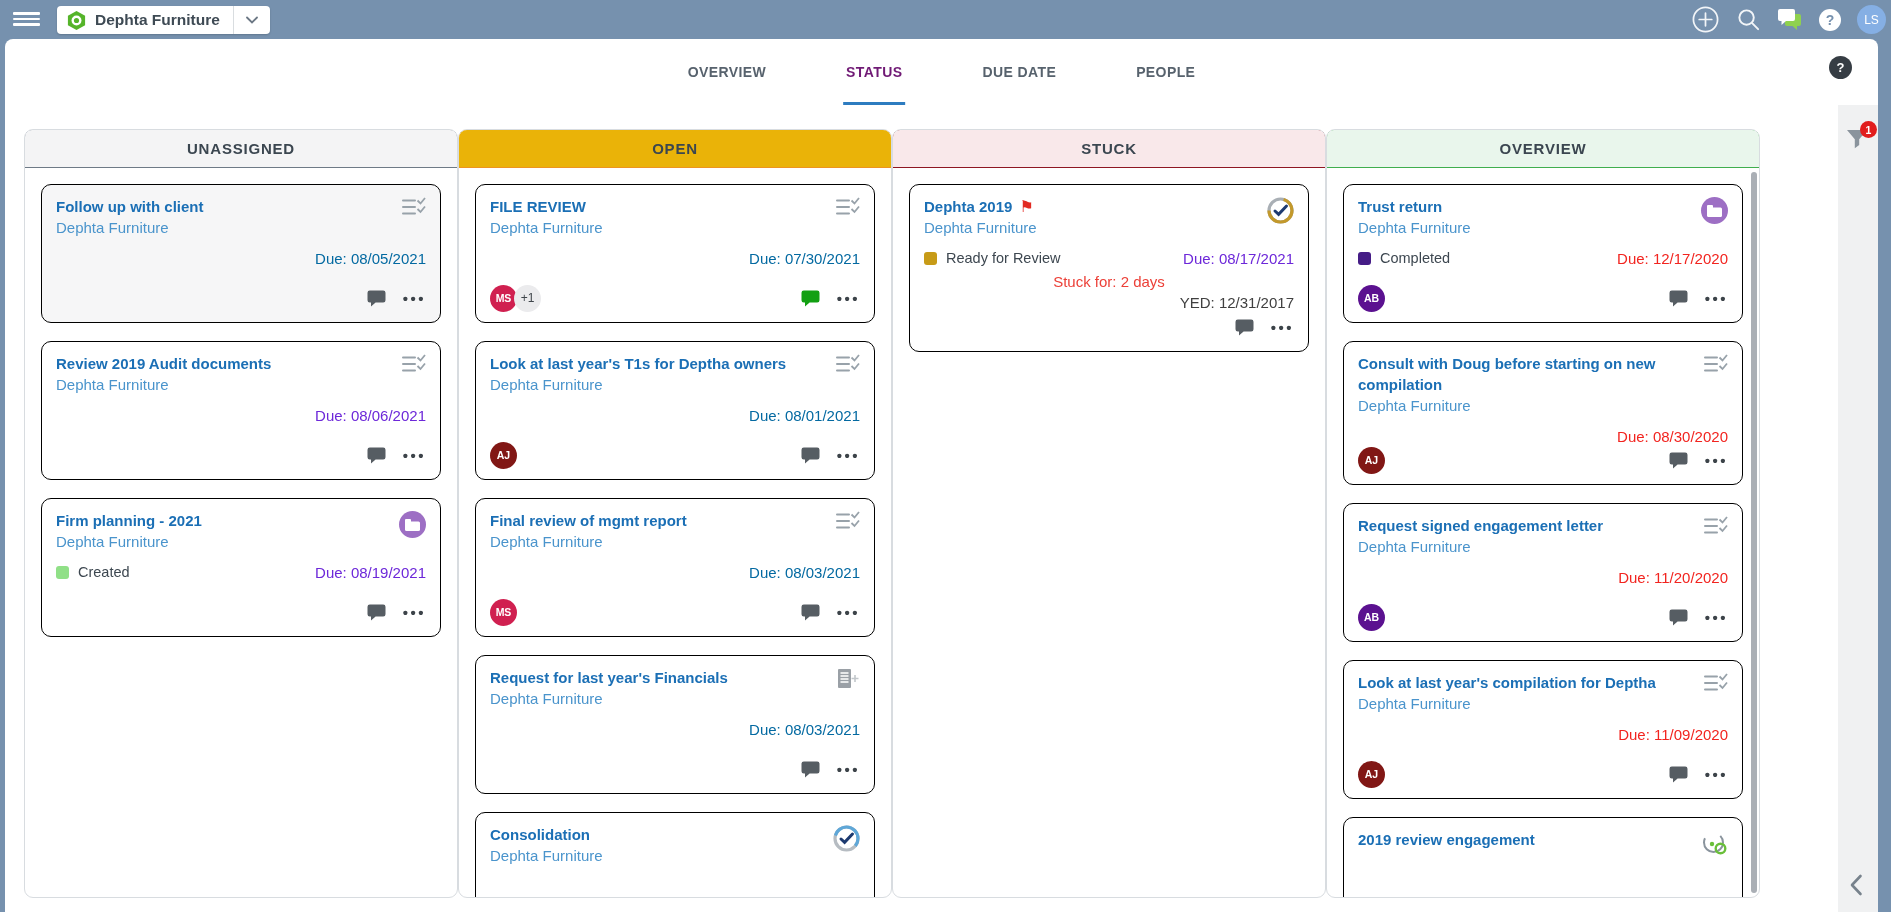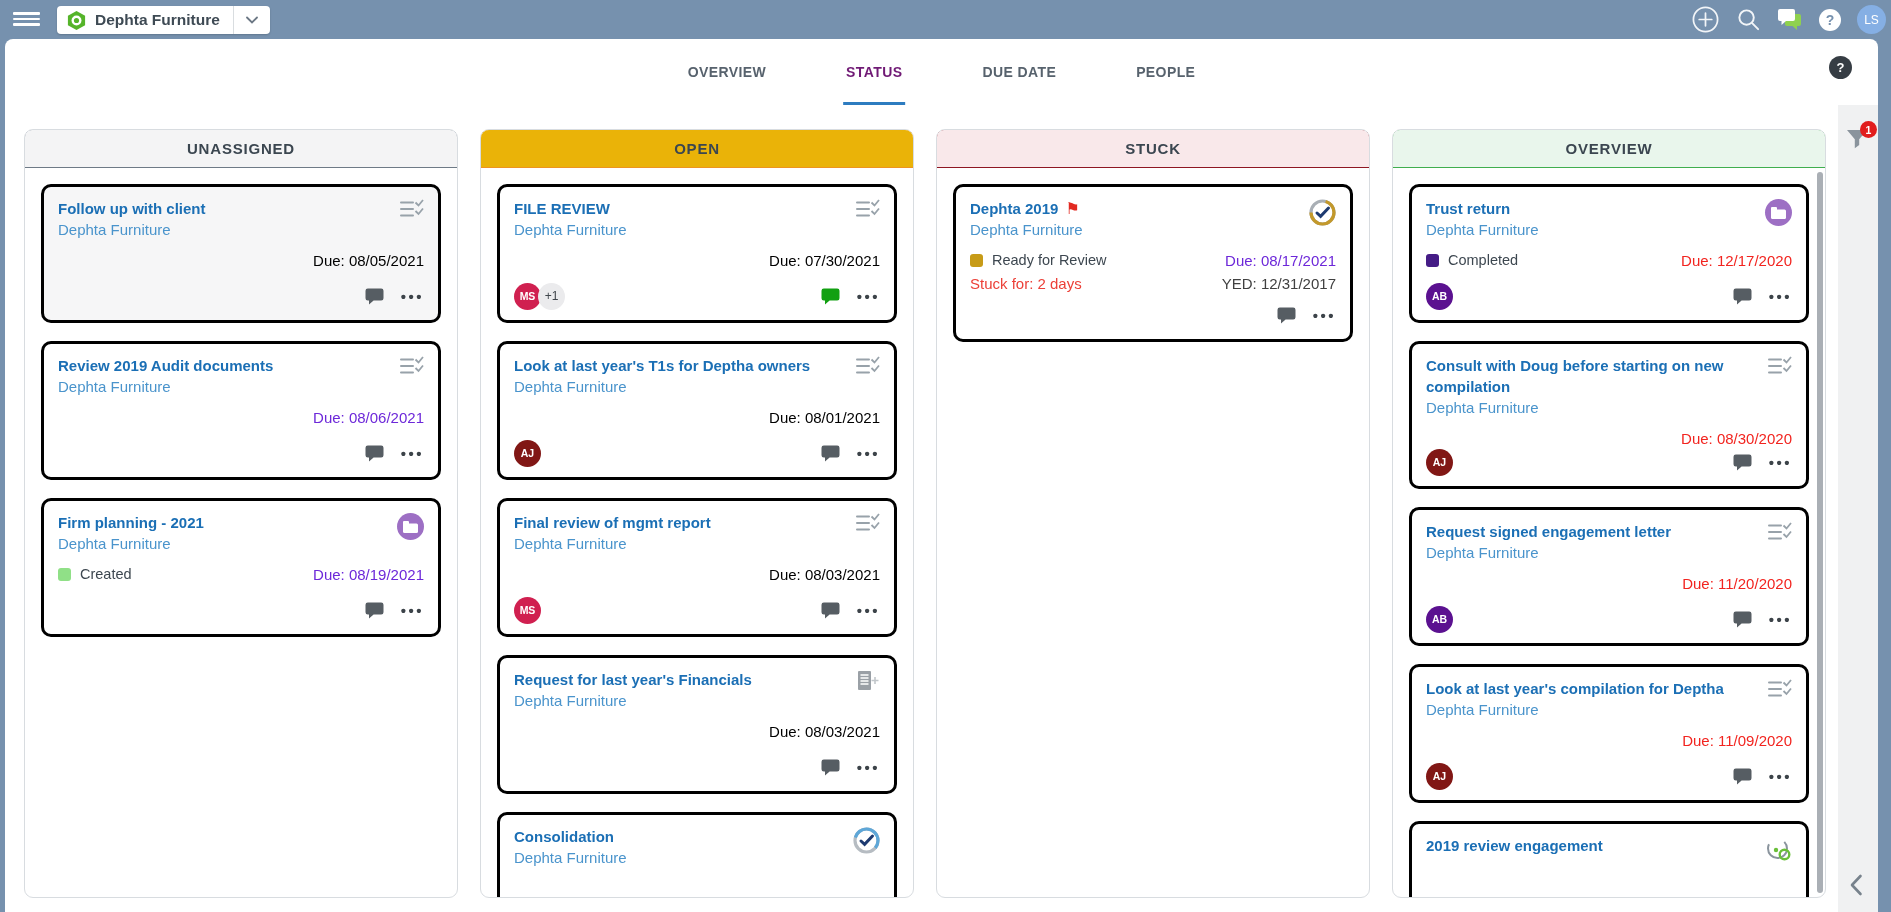--- a/index.html
+++ b/index.html
@@ -39,55 +39,55 @@
 
   
   .board { position:absolute; left:0; right:0; top:66px; bottom:0; background:#fff; overflow:hidden; }
   .rail { position:absolute; top:0; right:0; bottom:0; width:40px; background:#f0f1f2; }
   .rail-filter { position:absolute; top:24px; left:8px; cursor:pointer; }
   .filter-badge { position:absolute; top:-8px; right:-9px; width:17px; height:17px; border-radius:50%;
                   background:#e11d1d; color:#fff; font-size:10.5px; font-weight:bold;
                   display:flex; align-items:center; justify-content:center; }
   .rail-collapse { position:absolute; bottom:16px; left:11px; cursor:pointer; display:flex; }
 
-  .columns { position:absolute; left:19px; top:24px; display:flex; gap:22px; align-items:flex-end; }
+  .columns { position:absolute; left:19px; top:24px; display:flex; align-items:flex-end; }
   .column { width:434px; height:769px; background:#fff; border:1px solid #d8dce0; border-radius:9px;
             overflow:hidden; display:flex; flex-direction:column; position:relative; }
   .col-head { height:39px; flex:none; margin:-1px -1px 0 -1px; border:1px solid; border-radius:8px 8px 0 0;
               display:flex; align-items:center; justify-content:center;
               font-size:15px; font-weight:bold; letter-spacing:.8px; color:#3b4650; }
   .col-gray   .col-head { background:#f4f4f5; border-color:#6e7a86; }
   .col-orange .col-head { background:#eab308; border-color:#ee9320; }
   .col-red    .col-head { background:#f9e8ea; border-color:#8e1622; }
   .col-green  .col-head { background:#e9f6ec; border-color:#3fae4e; }
   .col-body { flex:1; padding:16px; overflow:hidden; position:relative; }
   .col-scrollbar { position:absolute; right:2px; top:4px; bottom:4px; width:6px; border-radius:3px; background:#aaafb5; }
 
   
-  .card { background:#fff; border:3px solid #000000; border-radius:10px; min-height:139px;
+  .card { background:#fff; border:1px solid #000000; border-radius:10px; min-height:139px;
           padding:11px 14px 10px 14px; margin-bottom:18px; display:flex; flex-direction:column; cursor:pointer; }
   .card.highlight { background:#f6f6f7; }
   .card.tall { min-height:158px; }
   .card-head { display:flex; justify-content:space-between; align-items:flex-start; }
   .titles { min-width:0; }
   .title { color:#1b6fb5; font-weight:bold; font-size:15px; line-height:21px; }
   .flag { color:#e22a22; margin-left:7px; font-size:16px; }
   .client { color:#4a94cc; font-size:15px; line-height:21px; }
   .right-icon { flex:none; margin-left:10px; margin-top:1px; display:flex; }
   .badge { width:27px; height:27px; border-radius:50%; display:flex; align-items:center; justify-content:center; }
   .badge.folder { background:#9d6fc4; }
 
   .due-row { display:flex; align-items:center; margin-top:10px; min-height:20px; }
   .status { display:flex; align-items:center; gap:9px; font-size:14.5px; color:#3d4750; }
   .status-sq { width:13px; height:13px; border-radius:3px; flex:none; }
   .due { margin-left:auto; font-size:15px; }
-  .due.orange { color:#000000; }
+  .due.orange { color:#0369a1; }
   .due.red { color:#f2241f; }
   .due.dark { color:#6d28d9; }
-  .extra-row { display:flex; align-items:center; margin-top:3px; font-size:15px; line-height:21px; }
+  .extra-row { display:flex; align-items:center; margin-top:3px; font-size:15px; line-height:21px;flex-direction:column; }
   .stuck-label { color:#ec4038; }
   .yed { margin-left:auto; color:#404040; }
 
   .foot { margin-top:auto; display:flex; align-items:center; min-height:28px; }
   .avatar { width:27px; height:27px; border-radius:50%; color:#fff; font-size:10.5px; font-weight:bold;
             display:flex; align-items:center; justify-content:center; cursor:pointer; }
   .extra-avatar { width:27px; height:27px; border-radius:50%; background:#ebebed; color:#3f454b; font-size:12px;
                   display:flex; align-items:center; justify-content:center; margin-left:-3px; cursor:pointer; }
   .foot-right { margin-left:auto; display:flex; align-items:center; gap:17px; }
   .comment { cursor:pointer; }

